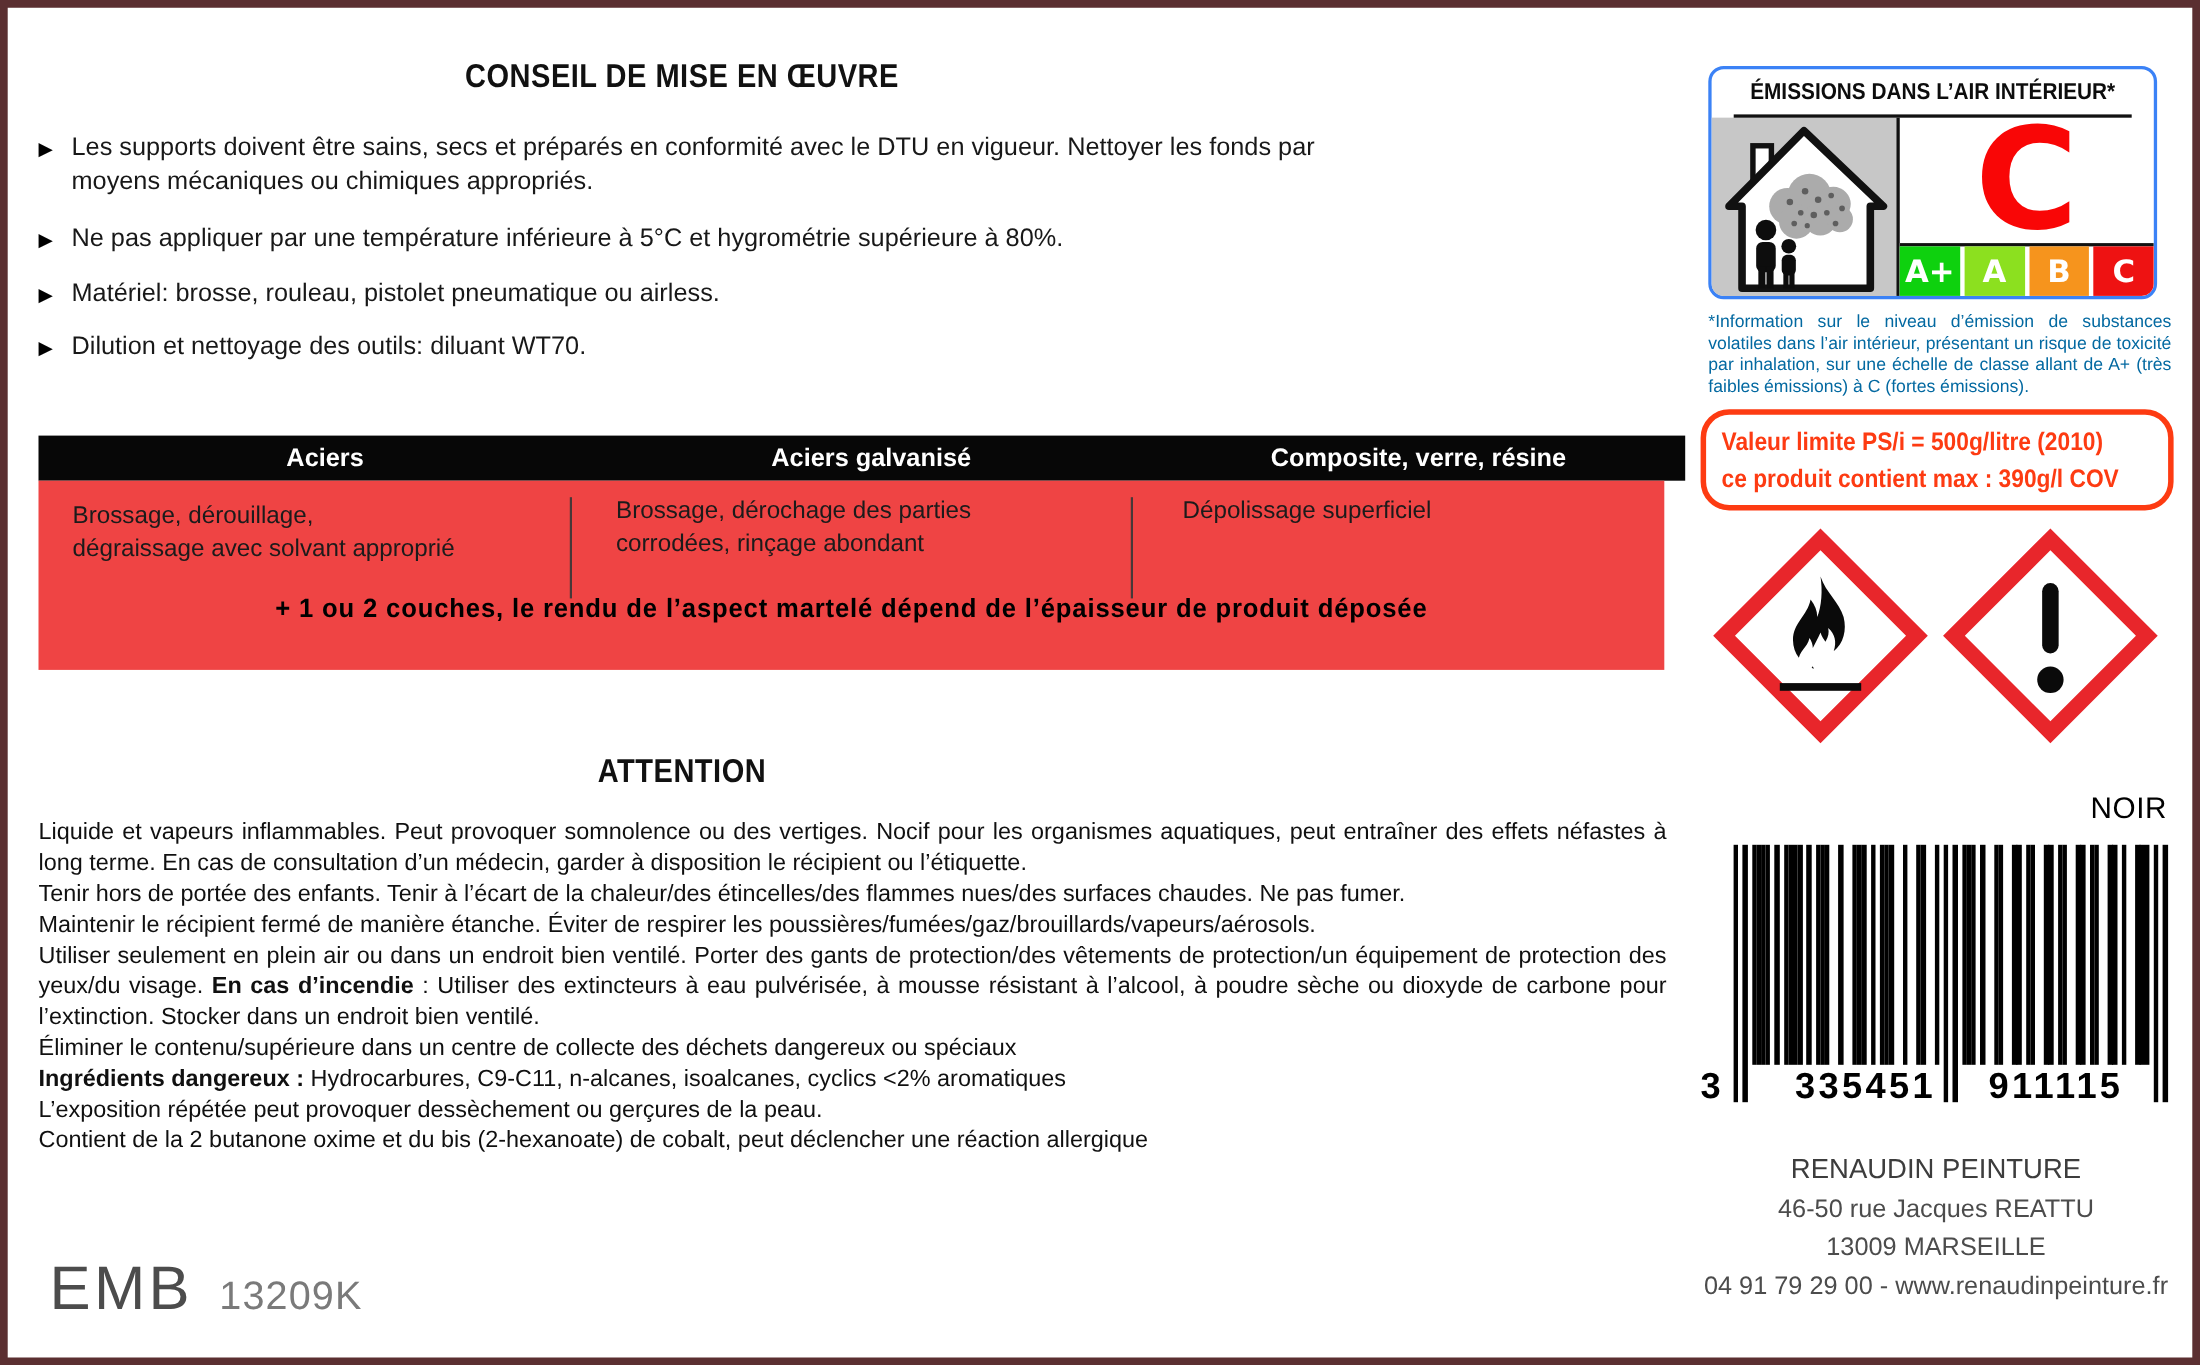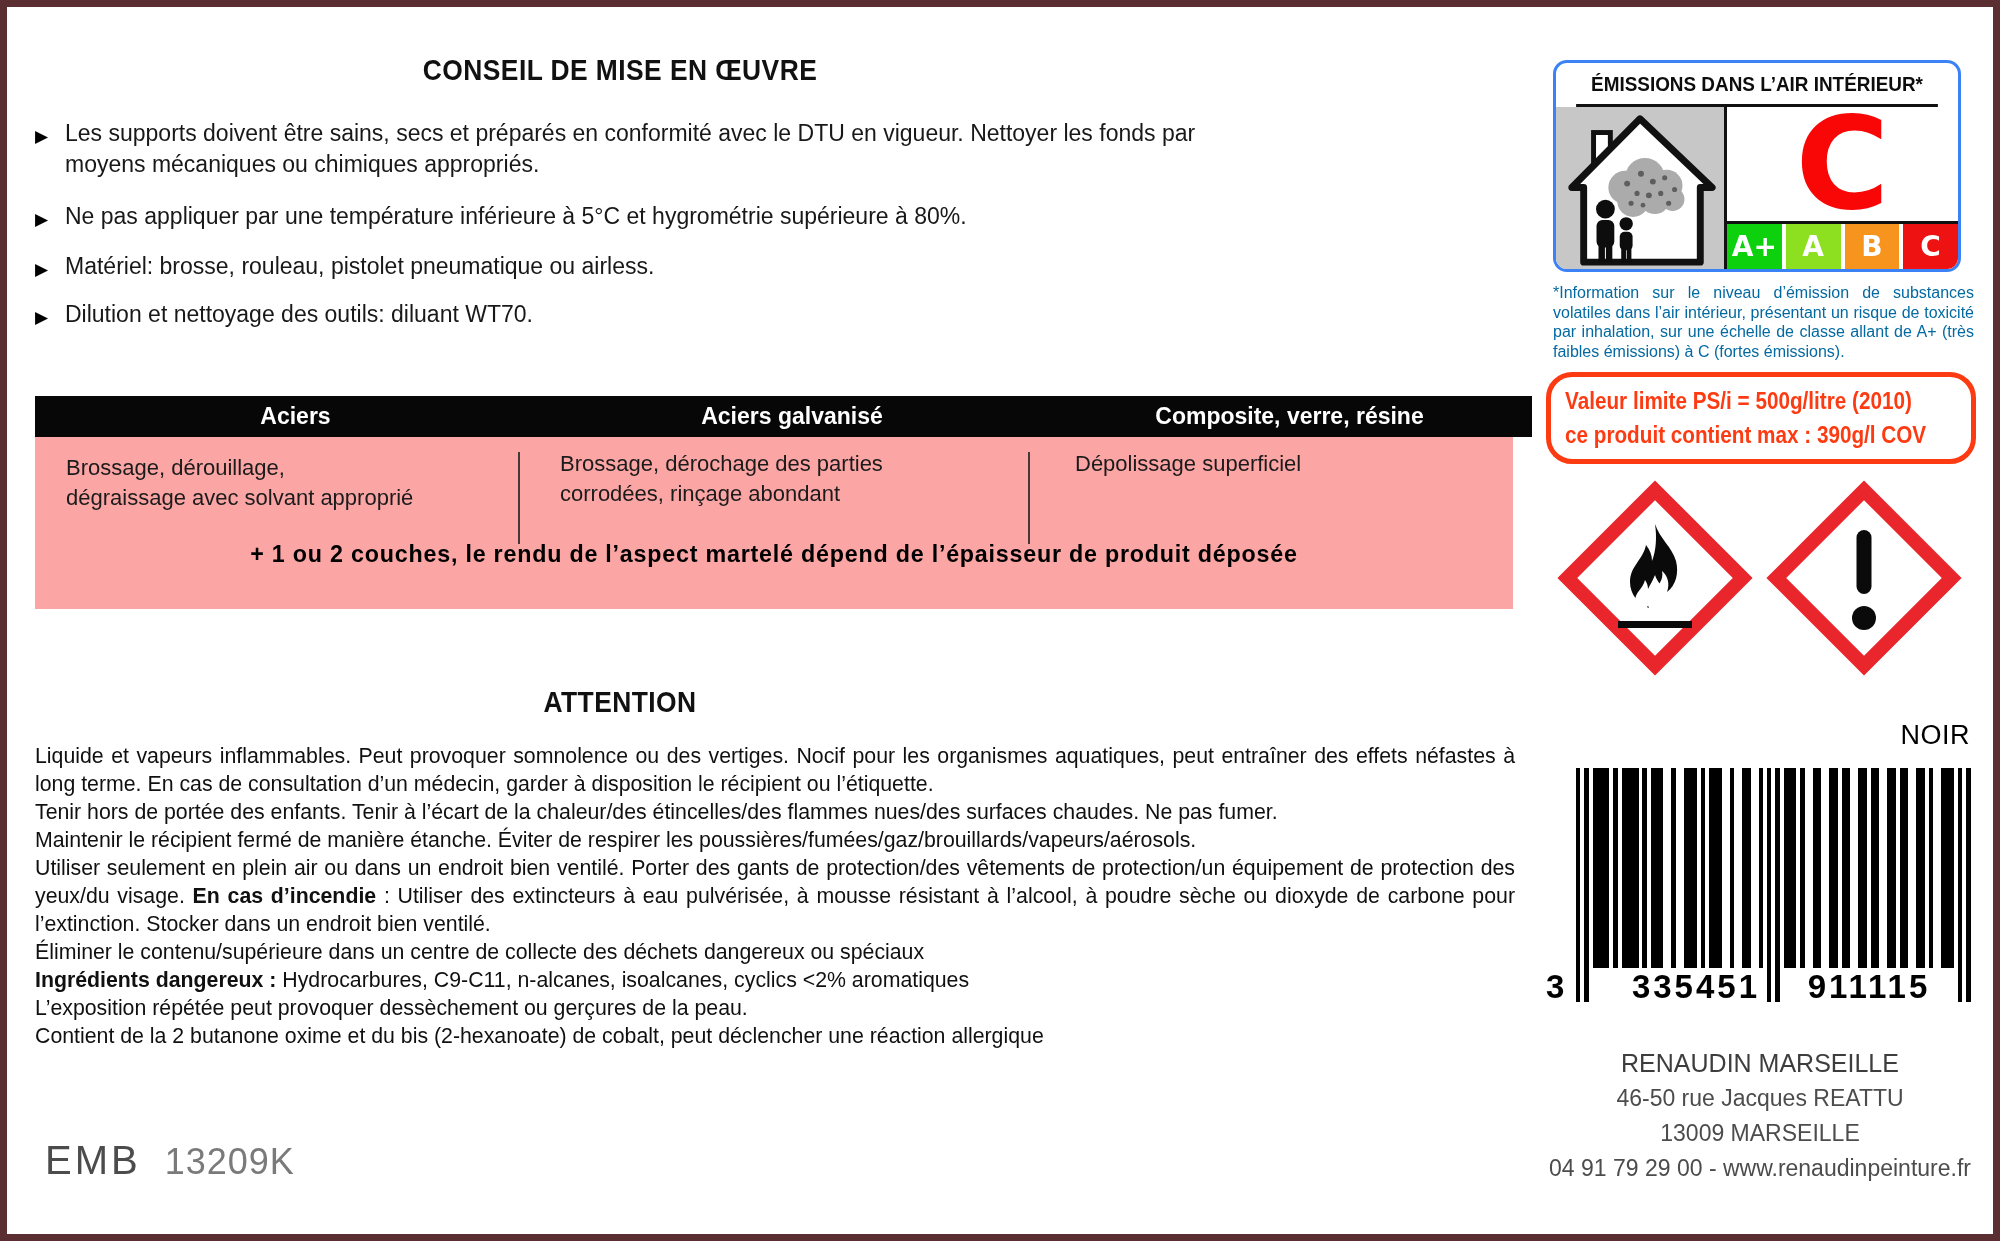--- a/index.html
+++ b/index.html
@@ -8,21 +8,21 @@
   .abs{position:absolute;}
   
   .h-main{left:35px;width:1170px;text-align:center;font-size:30px;font-weight:bold;color:#111;
           transform:scaleX(.88);transform-origin:50% 50%;letter-spacing:.5px;white-space:nowrap;}
   
   .bullet{left:35px;width:1165px;font-size:23px;line-height:31px;padding-left:30px;box-sizing:border-box;color:#181818;}
   .bullet .arr{position:absolute;left:0;top:3px;font-family:"DejaVu Sans",sans-serif;font-size:17px;color:#000;}
   
   .thead{left:35px;top:396px;width:1478px;height:41px;background:#070707;display:flex;padding-left:19px;}
   .thead div{line-height:41px;text-align:center;color:#fff;font-weight:bold;font-size:23px;}
-  .tbody{left:35px;top:437px;width:1478px;height:172px;background:#fca5a5;}
+  .tbody{left:35px;top:437px;width:1478px;height:172px;background:#ef4444;}
   .cell{position:absolute;font-size:22px;line-height:30px;color:#1b1b1b;}
   .vline{position:absolute;width:2px;height:92px;top:15px;background:#473838;}
   .tnote{position:absolute;left:0;top:103px;width:100%;text-align:center;font-weight:bold;font-size:24px;color:#000;
          transform:scaleX(.97);letter-spacing:.8px;white-space:nowrap;}
   
   .attn{left:35px;top:742px;width:1480px;font-size:21.3px;line-height:28px;text-align:justify;color:#101010;}
   .attn p{margin:0;}
   
   .embox{left:1553px;top:60px;width:408px;height:212px;border:3px solid #3b82f6;border-radius:14px;
          box-sizing:border-box;overflow:hidden;background:#fff;}
@@ -48,21 +48,21 @@
   
   .noir{left:1550px;top:720px;width:420px;text-align:right;font-size:27px;color:#000;letter-spacing:.5px;}
   .barcode{left:1550px;top:768px;width:440px;height:237px;}
   .bars{position:absolute;left:26px;top:0;width:400px;height:237px;}
   .bars i{position:absolute;top:0;background:#000;}
   .bcd{position:absolute;top:200px;font-size:33px;font-weight:bold;color:#000;letter-spacing:3px;white-space:nowrap;}
   
   .addr{left:1520px;top:1046px;width:480px;text-align:center;line-height:35px;color:#4c4c4c;font-size:23px;}
   .addr .co{font-size:25px;color:#3d3d3d;}
   .emb{left:45px;top:1138px;display:flex;align-items:baseline;}
-  .emb .e1{font-size:40px;color:#4c4c4c;letter-spacing:3px;}
+  .emb .e1{font-size:56px;color:#4c4c4c;letter-spacing:3px;}
   .emb .e2{font-size:36px;color:#7a7a7a;margin-left:24px;letter-spacing:1px;}
 </style>
 </head>
 <body>
 
 <div class="label">
 
   <div class="abs h-main" style="top:53px;">CONSEIL DE MISE EN ŒUVRE</div>
 
   <div class="abs bullet" style="top:118px;">
@@ -251,21 +251,21 @@
         <i style="left:373.50px;width:4.45px;height:200px"></i>
         <i style="left:381.80px;width:4.45px;height:234px"></i>
         <i style="left:390.10px;width:4.45px;height:234px"></i>
       </div>
     <span class="bcd" style="left:-4px;">3</span>
     <span class="bcd" style="left:38px;width:172px;text-align:right;">335451</span>
     <span class="bcd" style="left:233px;width:172px;text-align:center;">911115</span>
   </div>
 
   <div class="abs addr">
-    <div class="co">RENAUDIN MARSEILLE</div>
+    <div class="co">RENAUDIN PEINTURE</div>
     <div>46-50 rue Jacques REATTU</div>
     <div>13009 MARSEILLE</div>
     <div>04 91 79 29 00 - www.renaudinpeinture.fr</div>
   </div>
   <div class="abs emb">
     <span class="e1">EMB</span>
     <span class="e2">13209K</span>
   </div>
 
 </div>

